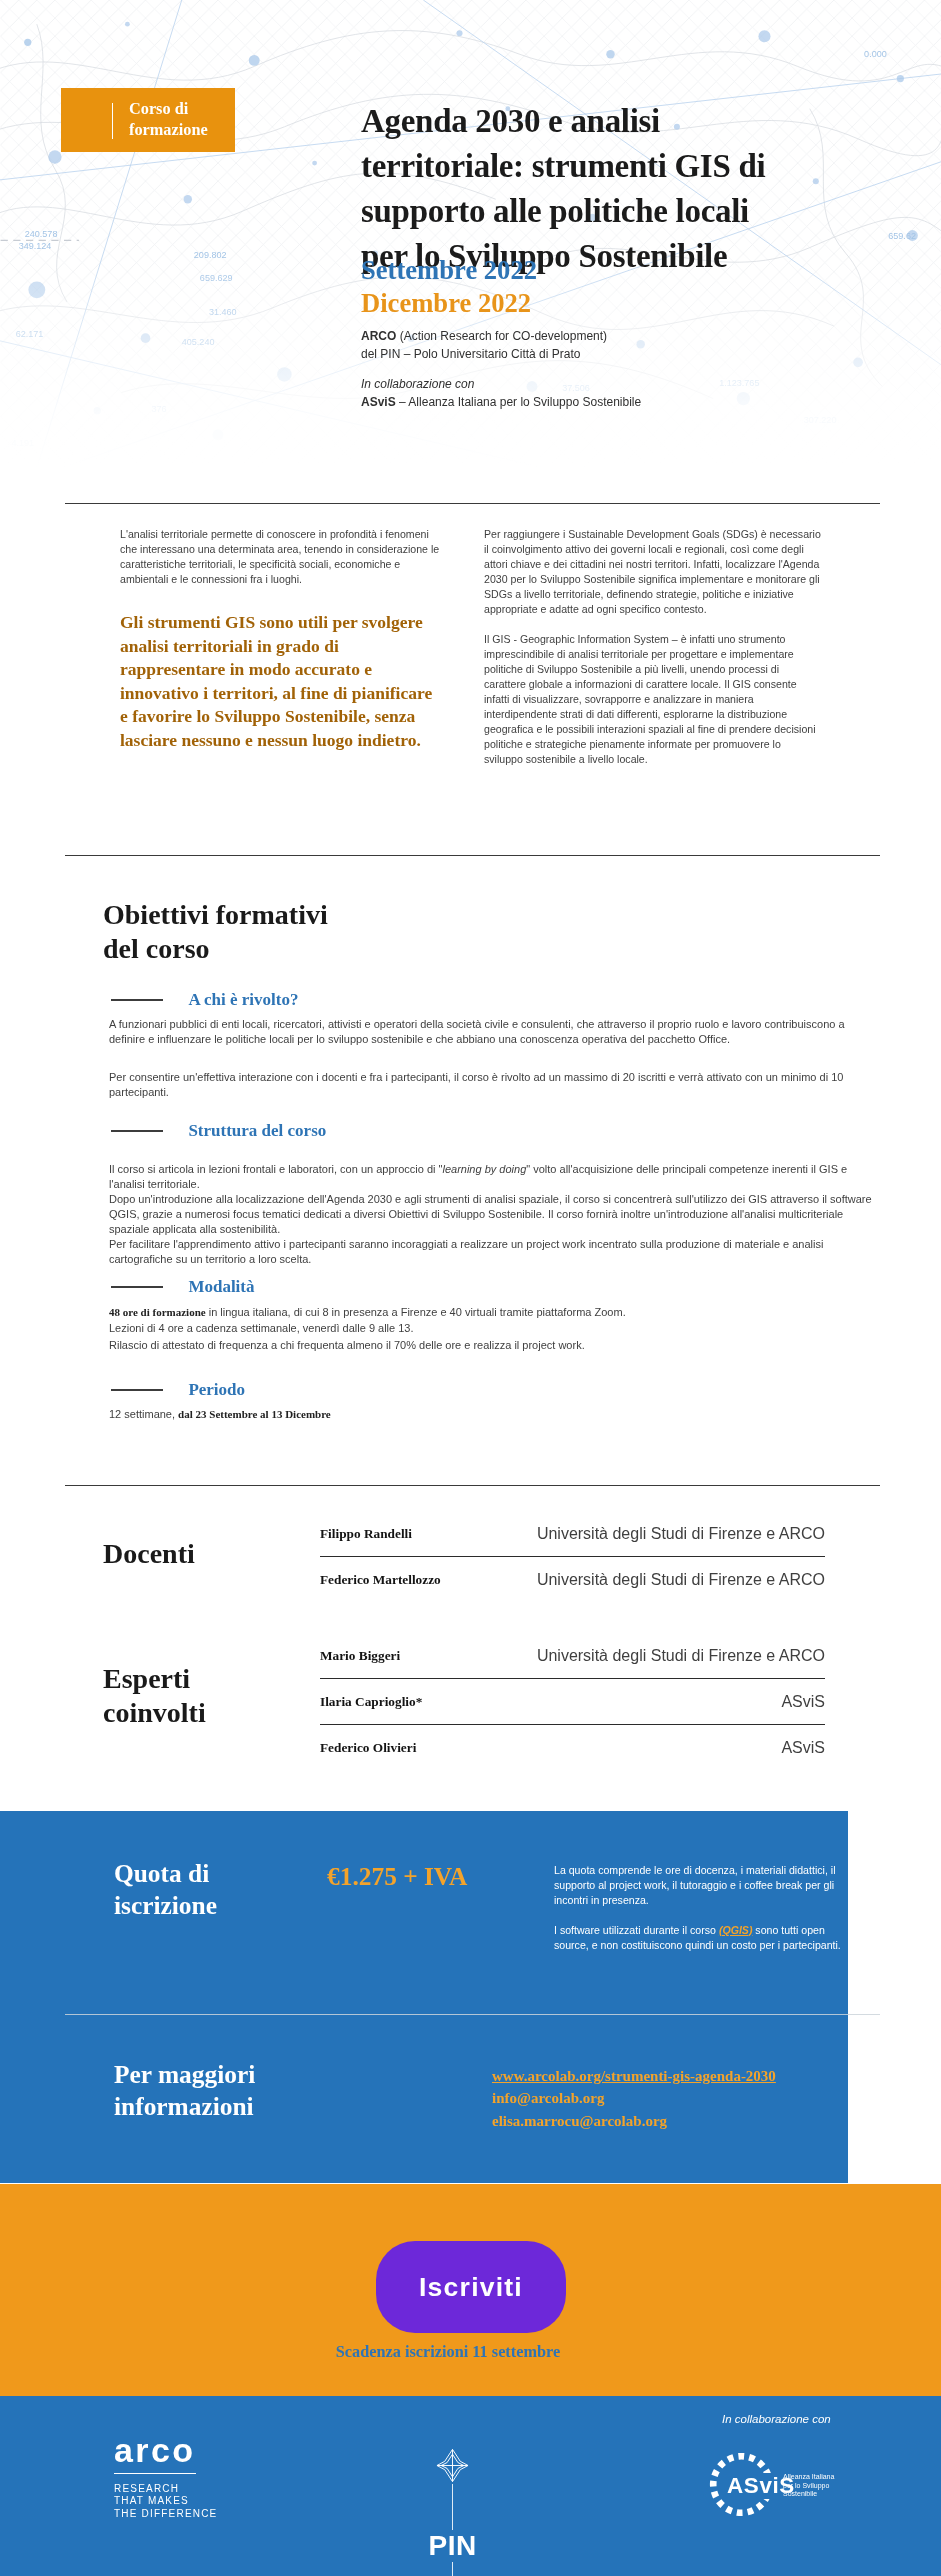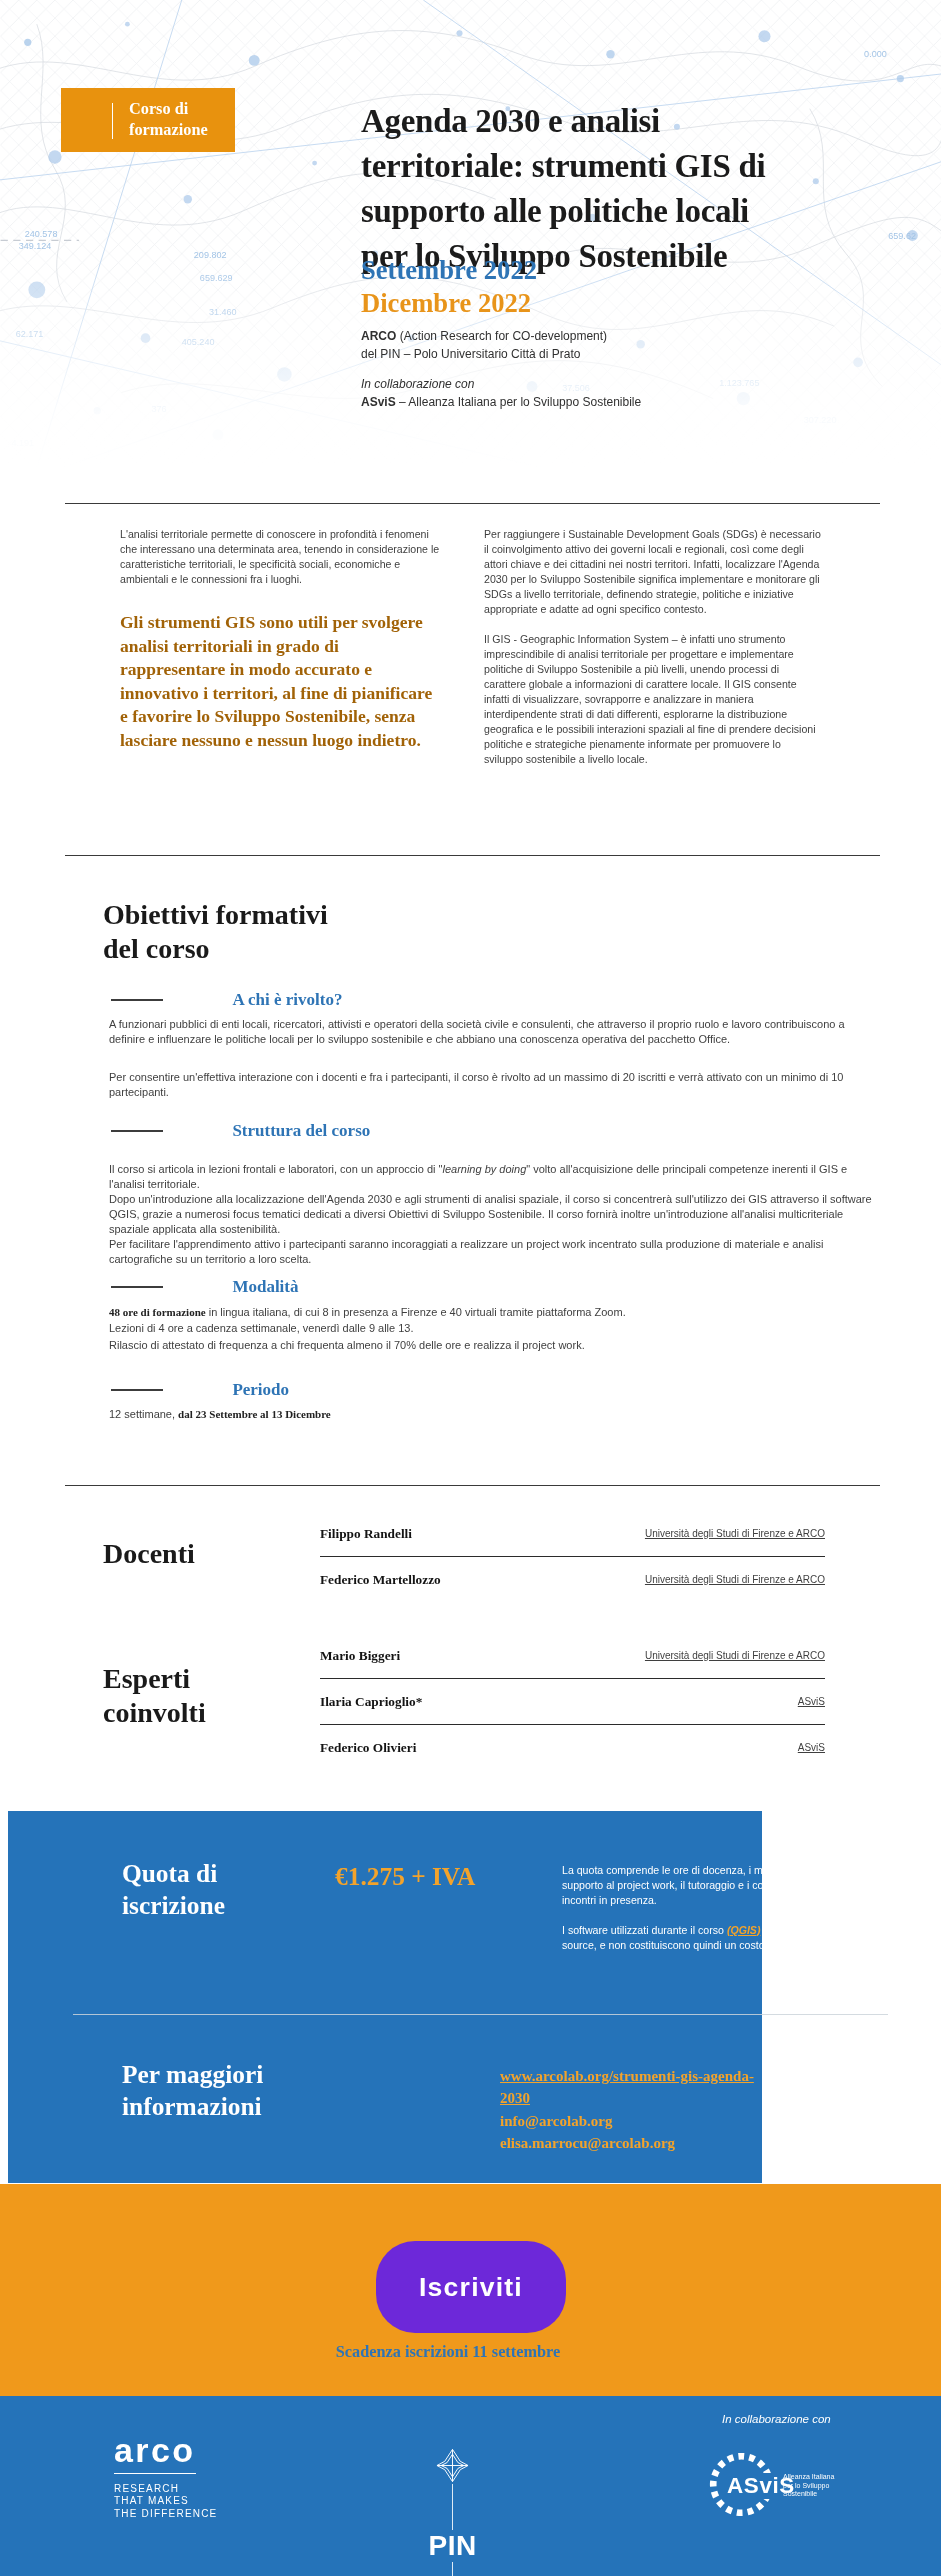--- a/index.html
+++ b/index.html
@@ -36,36 +36,36 @@
                    font-size:17.5px;line-height:23.6px;color:#a16207;}
   .intro-right p{margin:0 0 14.5px 0;}
 
   
   .obj-title{position:absolute;left:103px;top:875px;color:#1a1a1a;font-weight:bold;
              font-size:28px;line-height:34px;}
   .obj-text{position:absolute;left:484px;top:890px;width:348px;font-size:10.6px;line-height:15.7px;}
   .obj-text b{color:#2f2f2f;}
 
   
-  .sec-head{position:absolute;left:111px;display:flex;align-items:center;gap:44px;}
+  .sec-head{position:absolute;left:111px;display:flex;align-items:center;}
   .sec-head .dash{display:inline-block;width:52px;height:1.2px;background:#3c3c3c;margin-right:25.4px;}
   .sec-head .lbl{font-family:"Liberation Serif",serif;font-weight:bold;font-size:17px;color:#2E74B5;}
   .para-full{position:absolute;left:109px;width:768px;font-size:11px;line-height:15px;color:#3f3f3f;}
   .em-serif{font-family:"Liberation Serif",serif;font-weight:bold;color:#222;}
 
   
   .people-title{position:absolute;left:103px;color:#1a1a1a;font-weight:bold;font-size:28px;line-height:34px;}
   .people-table{position:absolute;left:320px;width:505px;}
   .t-row{display:flex;justify-content:space-between;align-items:center;height:45px;}
   .t-row.bordered{border-bottom:1.2px solid #2b2b2b;}
   .t-name{font-family:"Liberation Serif",serif;font-weight:bold;font-size:13.3px;color:#141414;}
-  .t-aff{font-size:10px;color:#3f3f3f;text-decoration:underline;}
-
-  
-  .blue-sec{position:absolute;left:8px;top:1811px;width:754px;height:372px;background:#2573B9;color:#fff;}
+  .t-aff{font-size:16px;color:#3f3f3f;}
+
+  
+  .blue-sec{position:absolute;left:0;top:1811px;width:848px;height:372px;background:#2573B9;color:#fff;}
   .quota-title{position:absolute;left:114px;top:46px;font-weight:bold;font-size:25.4px;line-height:32px;color:#fff;}
   .quota-price{position:absolute;left:327px;top:51px;font-weight:bold;font-size:25.4px;color:#F3A32B;}
   .quota-desc{position:absolute;left:554px;top:52px;width:287px;font-size:10.6px;line-height:15px;color:#fff;}
   .quota-desc p{margin:0 0 14.5px 0;}
   .qgis-link{color:#F3A32B;font-weight:bold;font-style:italic;text-decoration:underline;}
   .blue-divider{position:absolute;left:65px;top:203px;width:815px;height:1.2px;background:#cdd5db;opacity:.85;}
   .info-title{position:absolute;left:114px;top:247px;font-weight:bold;font-size:25.4px;line-height:32px;color:#fff;}
   .info-links{position:absolute;left:492px;top:254px;font-family:"Liberation Serif",serif;
               font-weight:bold;font-size:15px;line-height:22.4px;color:#F3A32B;}
   .info-links .lnk{display:block;color:#F3A32B;text-decoration:none;}

